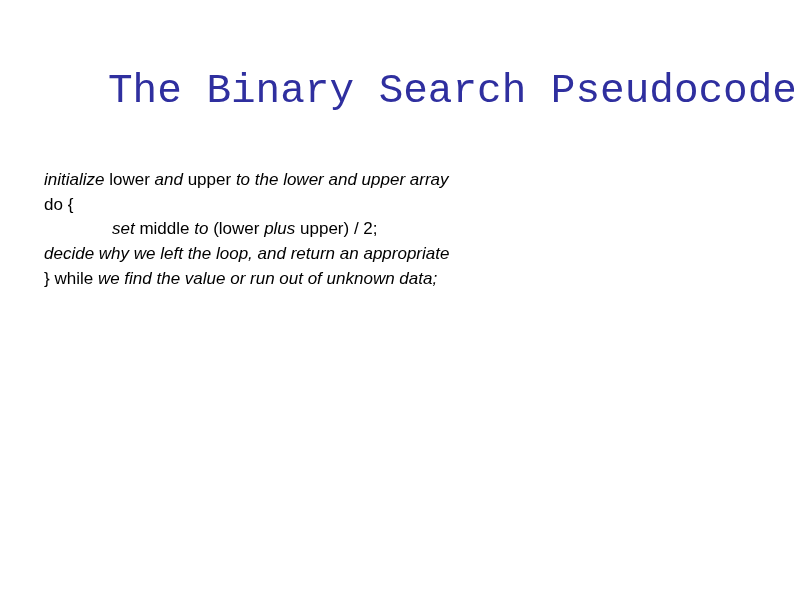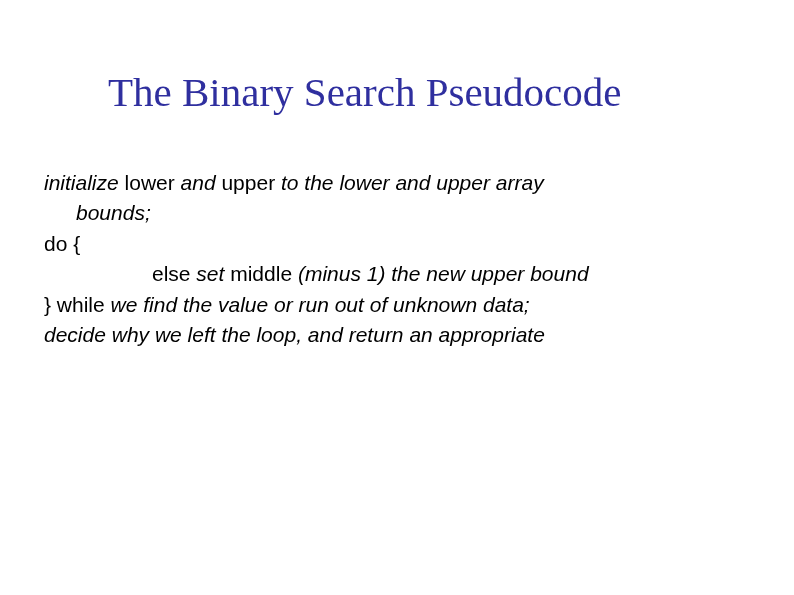--- a/index.html
+++ b/index.html
@@ -16,32 +16,32 @@
     width: 794px;
     height: 595px;
     position: relative;
     box-sizing: border-box;
   }
   .title {
     position: absolute;
     top: 68px;
     left: 108px;
     right: 30px;
-    font-family: Liberation Serif, serif;
+    font-family: Liberation Mono, monospace;
     font-size: 41px;
     color: #2f2f9f;
     font-weight: 400;
     white-space: nowrap;
   }
   .body {
     position: absolute;
     top: 168px;
     left: 44px;
     right: 44px;
-    font-size: 21px;
+    font-size: 17px;
     line-height: 1.45;
     color: #000000;
   }
   .body p {
     margin: 0;
   }
   .i0 { padding-left: 0; }
   .i1 { padding-left: 32px; }
   .i2 { padding-left: 68px; }
   .i3 { padding-left: 108px; }
@@ -53,39 +53,36 @@
 <div class="slide">
 
   <div class="title">The Binary Search Pseudocode</div>
 
   <div class="body">
 
     <p class="i0">
       <span class="ital">initialize</span><span> lower </span><span class="ital">and</span><span> upper </span><span class="ital">to the lower and upper array</span>
     </p>
 
-    <p class="i1">
-      <span class="ital">bounds;</span>
-    </p>
 
     <p class="i0">
       <span>do {</span>
     </p>
 
+    <p class="i2">
+      <span class="ital">set</span><span> middle </span><span class="ital">to</span><span> (lower </span><span class="ital">plus</span><span> upper) / 2;</span>
+    </p>
 
 
 
-    <p class="i3">
-      <span>else </span><span class="ital">set</span><span> middle </span><span class="ital">(minus 1) the new upper bound</span>
+
+    <p class="i0">
+      <span class="ital">decide why we left the loop, and return an appropriate</span>
     </p>
 
     <p class="i0">
       <span>} </span><span>while </span><span class="ital">we find the value or run out of unknown data;</span>
-    </p>
-
-    <p class="i0">
-      <span class="ital">decide why we left the loop, and return an appropriate</span>
     </p>
 
 
   </div>
 
 </div>
 
 </body></html>

